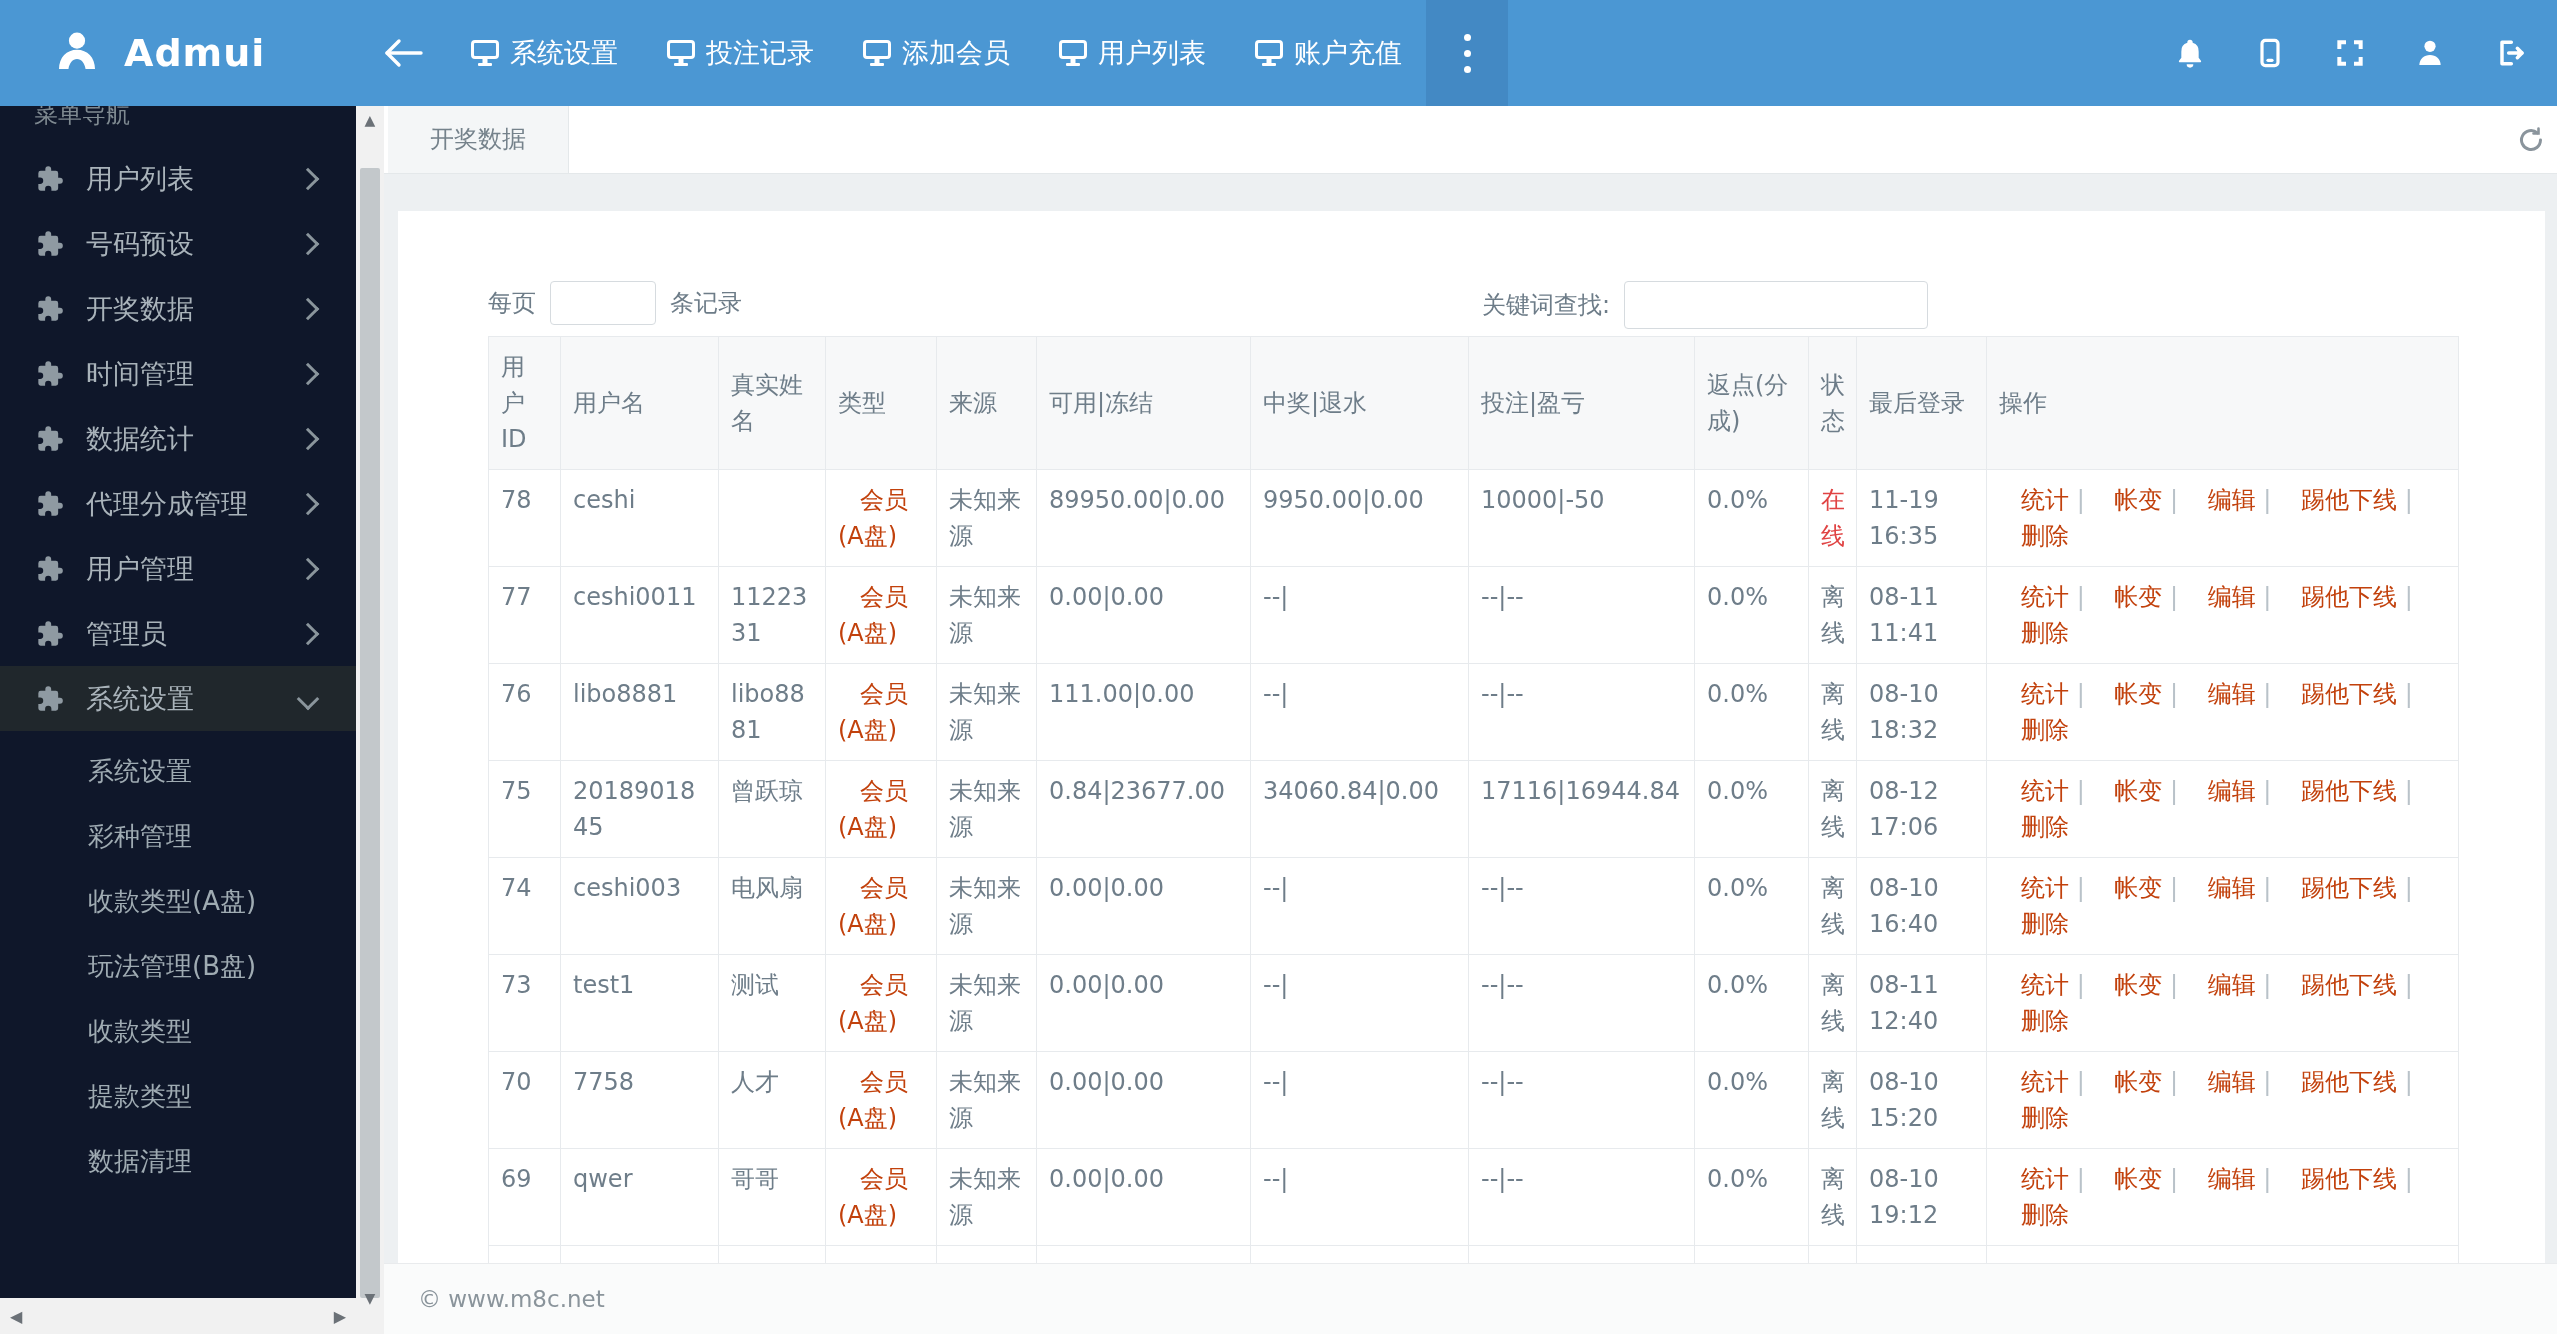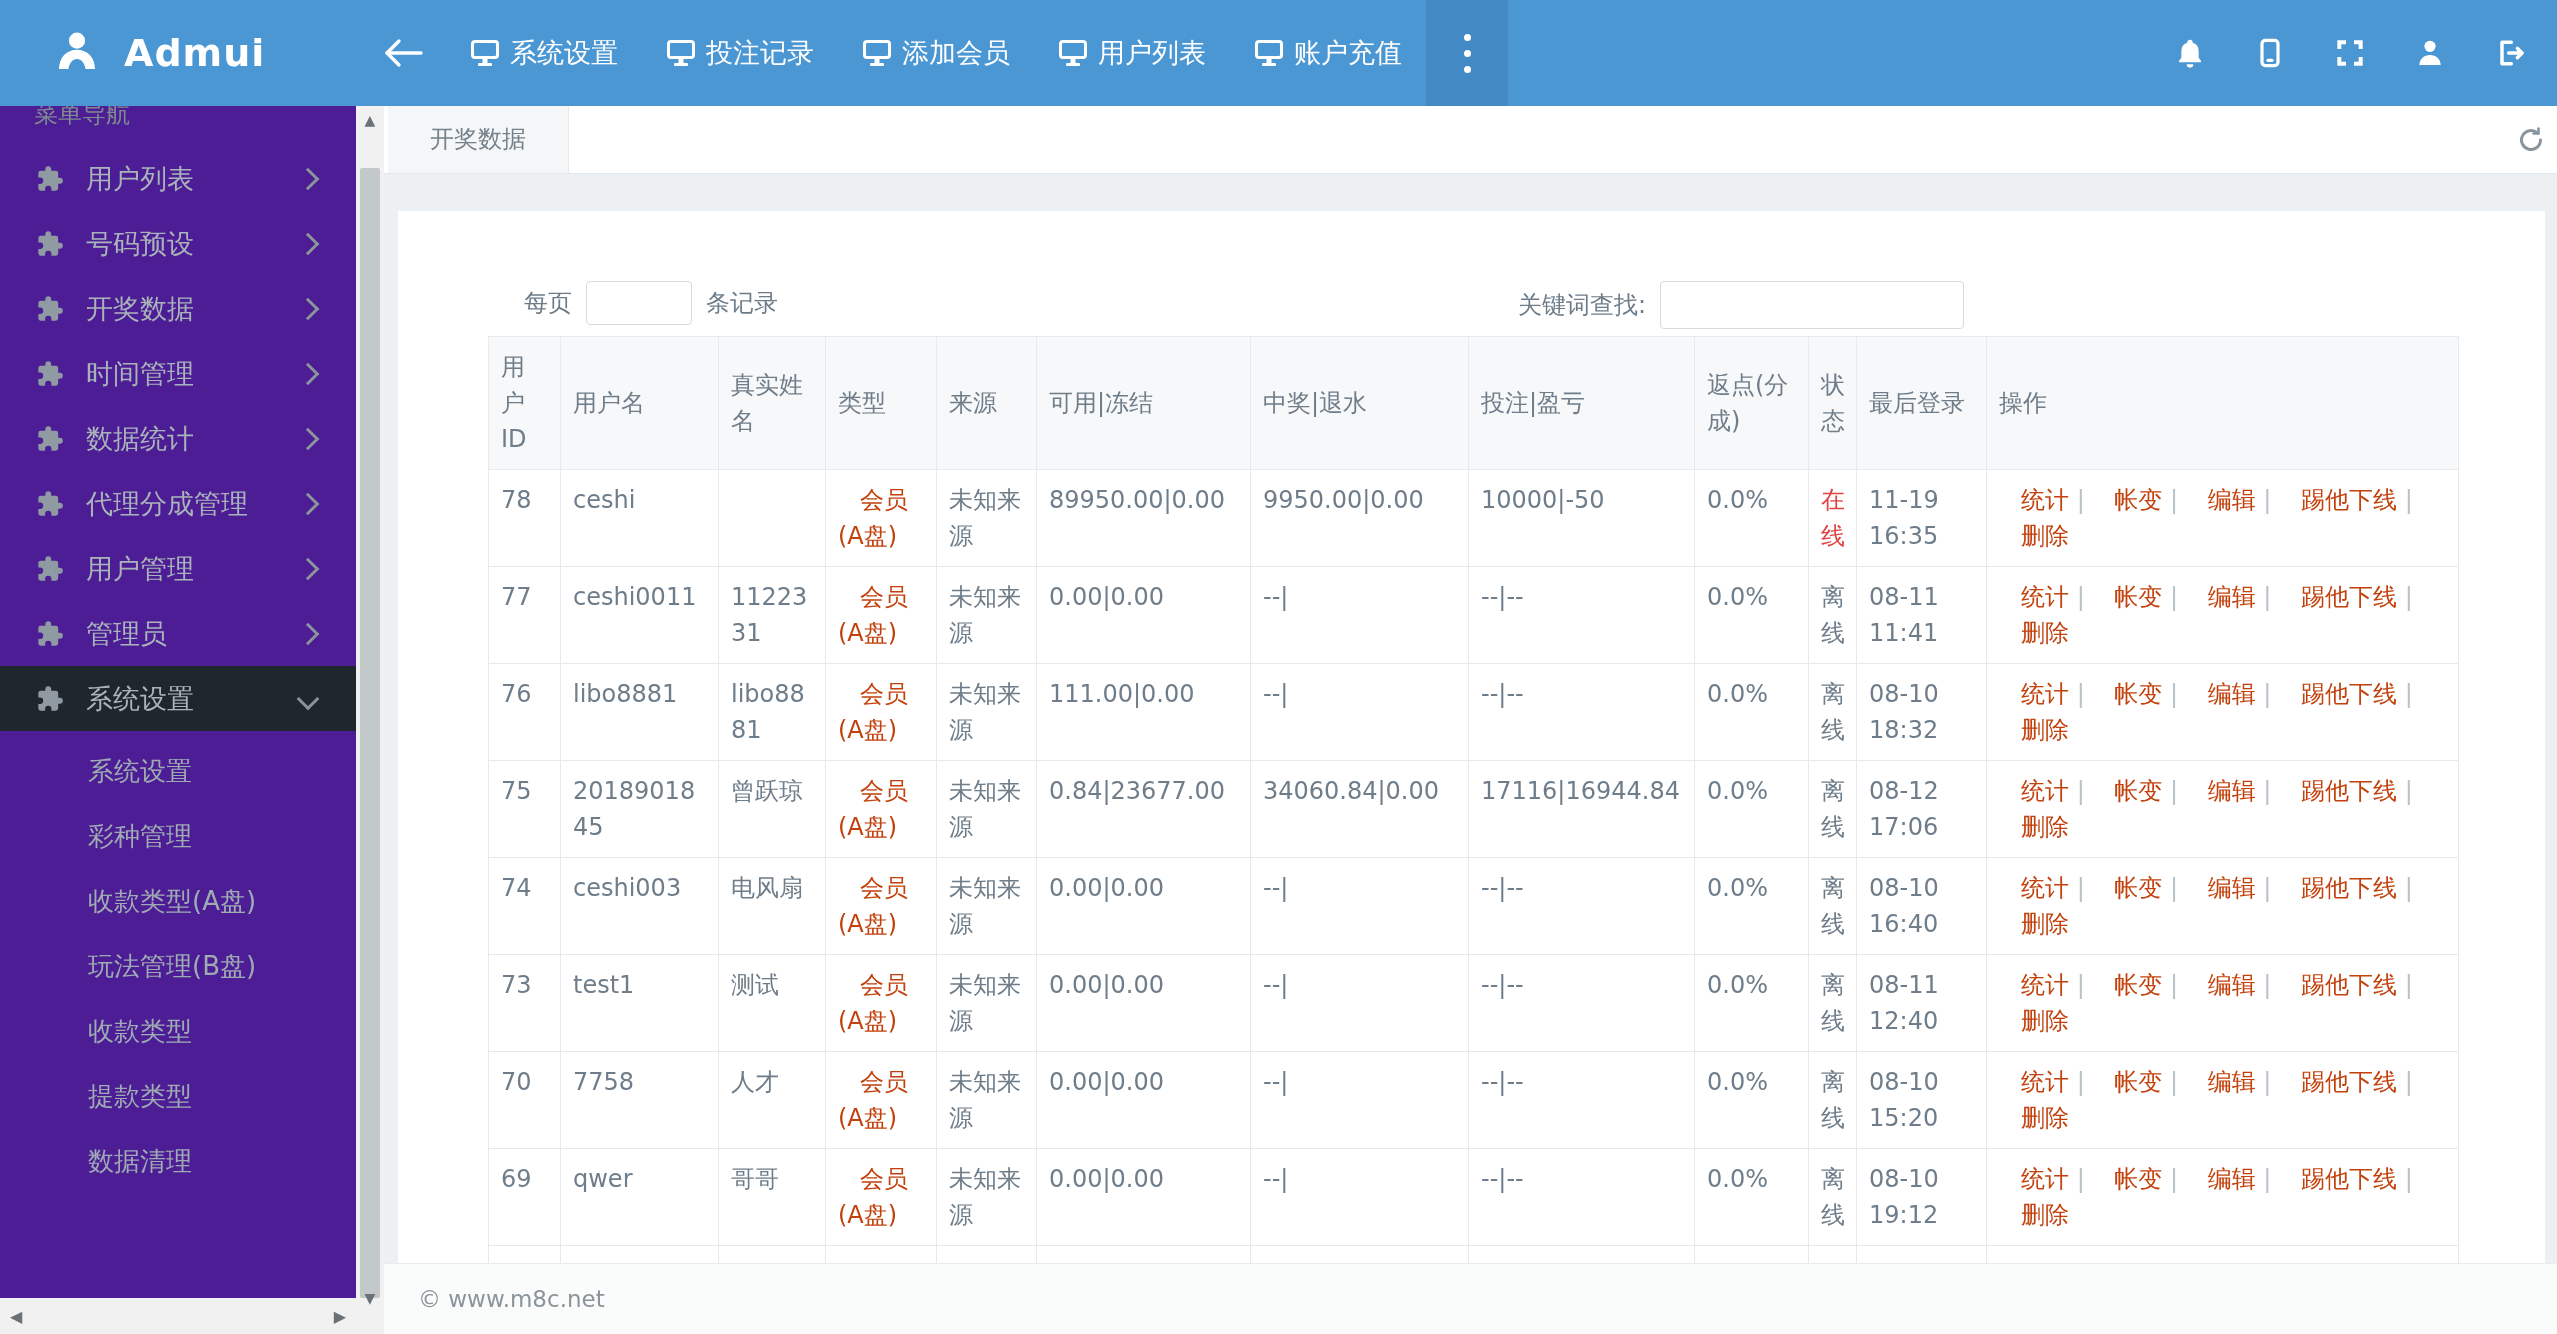--- a/index.html
+++ b/index.html
@@ -18,21 +18,21 @@
   .nav-back svg{width:44px;height:34px;}
   .nav-menu{display:flex;align-items:stretch;}
   .nav-item{display:flex;align-items:center;padding:0 24px;color:#fff;font-size:27px;cursor:pointer;}
   .nav-item .mon{margin-right:10px;}
   .nav-more{width:82px;background:#4389c4;display:flex;flex-direction:column;align-items:center;justify-content:center;gap:9px;cursor:pointer;}
   .nav-more i{width:7px;height:7px;border-radius:50%;background:#fff;}
   .nav-right{margin-left:auto;display:flex;align-items:center;gap:46px;padding-right:30px;}
   .nav-ricon{width:34px;height:34px;display:flex;align-items:center;justify-content:center;cursor:pointer;}
   .nav-ricon svg{width:32px;height:32px;}
   
-  .sidebar{position:absolute;left:0;top:106px;bottom:0;width:356px;background:#4c1d95;overflow:hidden;z-index:10;}
+  .sidebar{position:absolute;left:0;top:106px;bottom:0;width:356px;background:#0f172a;overflow:hidden;z-index:10;}
   .side-section{height:20px;overflow:hidden;padding-left:34px;}
   .side-section span{display:block;margin-top:-8px;color:#7f8a91;font-size:24px;}
   .smenu{margin-top:20px;}
   .sitem{height:65px;display:flex;align-items:center;cursor:pointer;color:#a9b3ba;font-size:27px;}
   .sitem .picon{width:28px;height:28px;margin:0 22px 0 36px;flex:0 0 auto;}
   .sitem .lbl{flex:1;}
   .chev{width:13px;height:13px;border-right:3px solid #8a959c;border-bottom:3px solid #8a959c;margin-right:40px;flex:0 0 auto;}
   .chev.right{transform:rotate(-45deg);}
   .chev.down{transform:rotate(45deg);}
   .sitem.active{background:#20272c;}
@@ -44,21 +44,21 @@
   .vscroll{position:absolute;left:356px;top:106px;bottom:0;width:28px;background:#f1f1f1;z-index:12;}
   .vscroll .up{position:absolute;top:6px;left:0;width:28px;text-align:center;color:#6b7177;font-size:14px;cursor:pointer;}
   .vscroll .down{position:absolute;bottom:28px;left:0;width:28px;text-align:center;color:#6b7177;font-size:14px;cursor:pointer;}
   .vscroll .thumb{position:absolute;left:4px;top:62px;width:20px;height:1130px;background:#c3c8cb;border-radius:2px;cursor:pointer;}
   
   .main{position:absolute;left:384px;top:106px;right:0;bottom:0;background:#edf0f2;overflow:hidden;}
   .tabbar{position:relative;height:67px;background:#fff;border-bottom:1px solid #e4e8ea;}
   .tab{position:absolute;left:4px;top:0;height:67px;line-height:67px;padding:0 42px;background:#f4f6f7;border-right:1px solid #e4e8ea;color:#75828b;font-size:24px;cursor:pointer;}
   .refresh{position:absolute;right:12px;top:20px;width:28px;height:28px;cursor:pointer;}
   .card{margin:37px 12px 0 14px;background:#fff;height:1400px;padding:70px 87px 0 90px;box-sizing:border-box;}
-  .controls{position:relative;height:50px;margin-bottom:5px;color:#6d7c88;font-size:24px;margin-left:36px;}
+  .controls{position:relative;height:50px;margin-bottom:5px;color:#6d7c88;font-size:24px;}
   .perpage{display:flex;align-items:center;gap:14px;}
   .perpage input{width:106px;height:44px;border:1px solid #d6dbdf;border-radius:4px;outline:none;font-size:24px;padding:0 10px;box-sizing:border-box;}
   .searchgroup{position:absolute;left:994px;top:0;display:flex;align-items:center;gap:14px;}
   .searchgroup input{width:304px;height:48px;border:1px solid #d6dbdf;border-radius:4px;outline:none;font-size:24px;padding:0 12px;box-sizing:border-box;}
   
   table.grid{width:1970px;border-collapse:collapse;table-layout:fixed;font-size:24px;color:#6e7d89;}
   .grid th,.grid td{border:1px solid #e7eaed;padding:12px 12px;line-height:36px;text-align:left;font-weight:normal;word-wrap:break-word;}
   .grid th{background:#f7f8f9;vertical-align:middle;height:60px;}
   .grid td{vertical-align:top;height:63px;}
   .grid a{color:#c2410c;text-decoration:none;cursor:pointer;margin-left:22px;}

